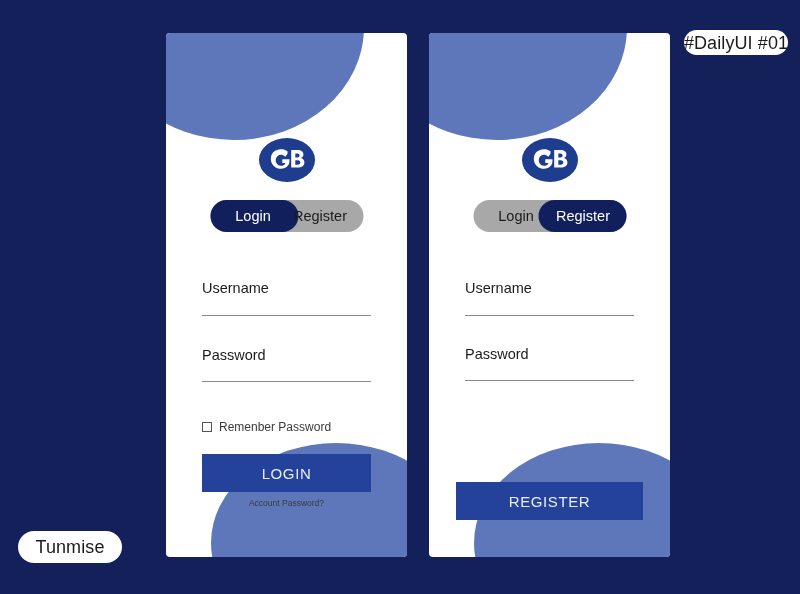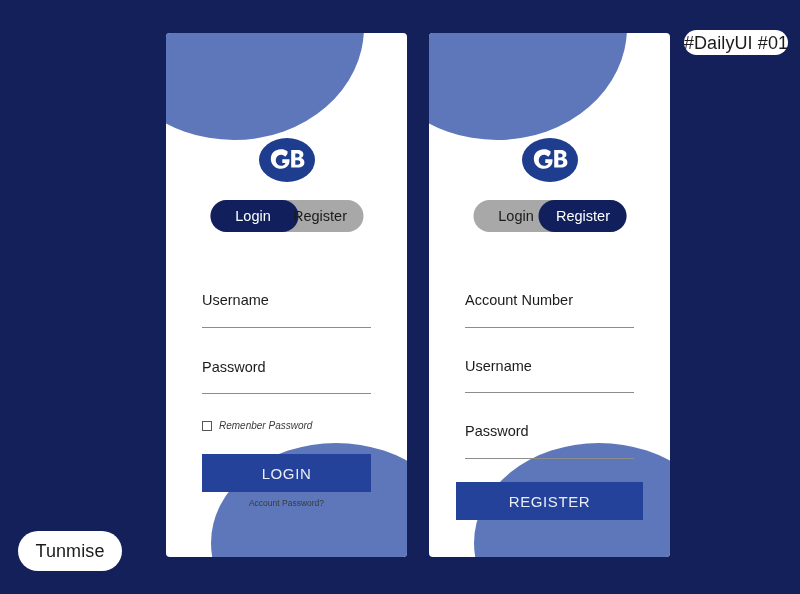--- a/index.html
+++ b/index.html
@@ -32,21 +32,21 @@
   #badge-dailyui {
     right: 12px;
     top: 30px;
     width: 104px;
     height: 25px;
   }
   #badge-author {
     left: 18px;
     top: 531px;
     width: 104px;
-    height: 40px;
+    height: 32px;
   }
 
   
   .card {
     position: absolute;
     top: 33px;
     width: 241px;
     height: 524px;
     background: #ffffff;
     border-radius: 4px;
@@ -139,21 +139,20 @@
     position: absolute;
     left: 36px;
     right: 36px;
   }
   .field { position: relative; }
   .field-label {
     font-size: 14.5px;
     color: #1b1b1b;
     line-height: 1;
     white-space: nowrap;
-    margin-top: 12px;
   }
   .field-line {
     margin-top: 19px;
     height: 1px;
     background: #8c8c8c;
   }
 
   
   #card-login .fields { top: 248px; }
   #card-login .field + .field { margin-top: 32px; }
@@ -167,25 +166,24 @@
     gap: 7px;
   }
   .checkbox {
     width: 8px;
     height: 8px;
     border: 1px solid #555555;
     background: #ffffff;
     flex: none;
   }
   .remember-label {
-    font-size: 10px;
+    font-size: 12px;
     color: #3a3a3a;
     line-height: 1;
     white-space: nowrap;
-    font-style: italic;
   }
 
   .cta {
     position: absolute;
     left: 36px;
     right: 36px;
     background: #24429a;
     color: #e9edf7;
     border: none;
     font-family: inherit;
@@ -281,24 +279,20 @@
     </div>
 
     <div class="toggle">
       <div class="toggle-thumb right"></div>
       <div class="toggle-label slot-left off">Login</div>
       <div class="toggle-label slot-right on">Register</div>
     </div>
 
     <div class="fields">
       <div class="field">
-        <div class="field-label">Account Number</div>
-        <div class="field-line"></div>
-      </div>
-      <div class="field">
         <div class="field-label">Username</div>
         <div class="field-line"></div>
       </div>
       <div class="field">
         <div class="field-label">Password</div>
         <div class="field-line"></div>
       </div>
     </div>
 
     <button class="cta" id="register-button">REGISTER</button>

